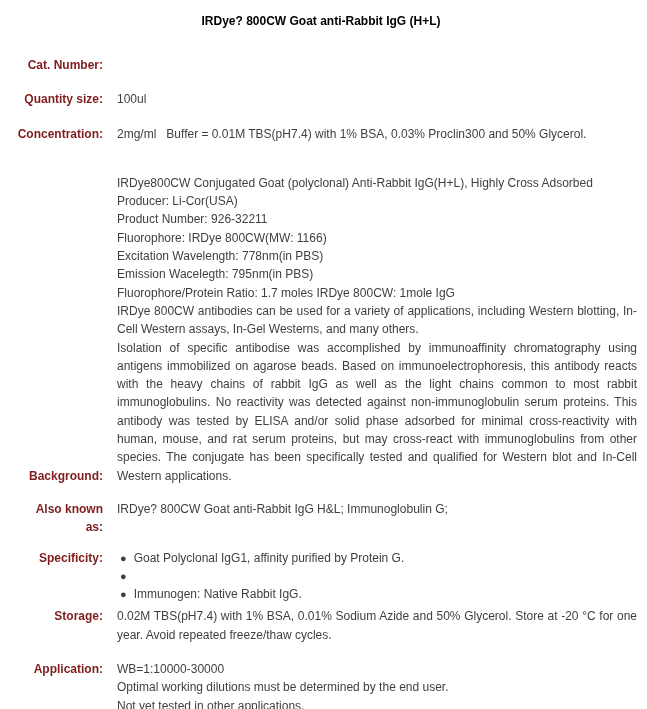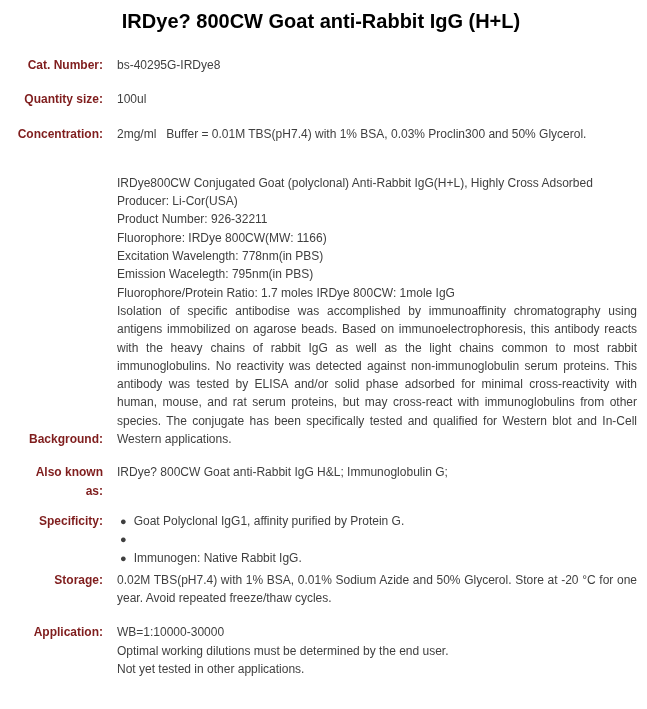--- a/index.html
+++ b/index.html
@@ -17,21 +17,21 @@
     color: #3f3f3f;
   }
   .page {
     box-sizing: border-box;
     width: 647px;
     height: 709px;
     padding: 12px 10px 0 5px;
   }
   .page-title {
     text-align: center;
-    font-size: 20px;
+    font-size: 12px;
     font-weight: bold;
     color: #000000;
     line-height: 19px;
     margin-bottom: 25px;
   }
   .row {
     display: flex;
     align-items: flex-start;
   }
   .label {
@@ -77,21 +77,20 @@
 </style>
 </head>
 <body>
 
 <div class="page">
 
   <div class="page-title">IRDye? 800CW Goat anti-Rabbit IgG (H+L)</div>
 
   <div class="row row-cat">
     <div class="label">Cat. Number:</div>
-    <div class="content">bs-40295G-IRDye8</div>
   </div>
 
   <div class="row row-qty">
     <div class="label">Quantity size:</div>
     <div class="content">100ul</div>
   </div>
 
   <div class="row row-conc">
     <div class="label">Concentration:</div>
     <div class="content pre">2mg/ml   Buffer = 0.01M TBS(pH7.4) with 1% BSA, 0.03% Proclin300 and 50% Glycerol.</div>
@@ -100,20 +99,21 @@
   <div class="row row-bg">
     <div class="label">Background:</div>
     <div class="content">
       <div>IRDye800CW Conjugated Goat (polyclonal) Anti-Rabbit IgG(H+L), Highly Cross Adsorbed</div>
       <div>Producer: Li-Cor(USA)</div>
       <div>Product Number: 926-32211</div>
       <div>Fluorophore: IRDye 800CW(MW: 1166)</div>
       <div>Excitation Wavelength: 778nm(in PBS)</div>
       <div>Emission Wacelegth: 795nm(in PBS)</div>
       <div>Fluorophore/Protein Ratio: 1.7 moles IRDye 800CW: 1mole IgG</div>
+      <div class="just">IRDye 800CW antibodies can be used for a variety of applications, including Western blotting, In-Cell Western assays, In-Gel Westerns, and many others.</div>
       <div class="just">Isolation of specific antibodise was accomplished by immunoaffinity chromatography using antigens immobilized on agarose beads. Based on immunoelectrophoresis, this antibody reacts with the heavy chains of rabbit IgG as well as the light chains common to most rabbit immunoglobulins. No reactivity was detected against non-immunoglobulin serum proteins. This antibody was tested by ELISA and/or solid phase adsorbed for minimal cross-reactivity with human, mouse, and rat serum proteins, but may cross-react with immunoglobulins from other species. The conjugate has been specifically tested and qualified for Western blot and In-Cell Western applications.</div>
     </div>
   </div>
 
   <div class="row row-aka">
     <div class="label"><span class="label-narrow">Also known as:</span></div>
     <div class="content">IRDye? 800CW Goat anti-Rabbit IgG H&amp;L; Immunoglobulin G;</div>
   </div>
 
   <div class="row row-spec">

